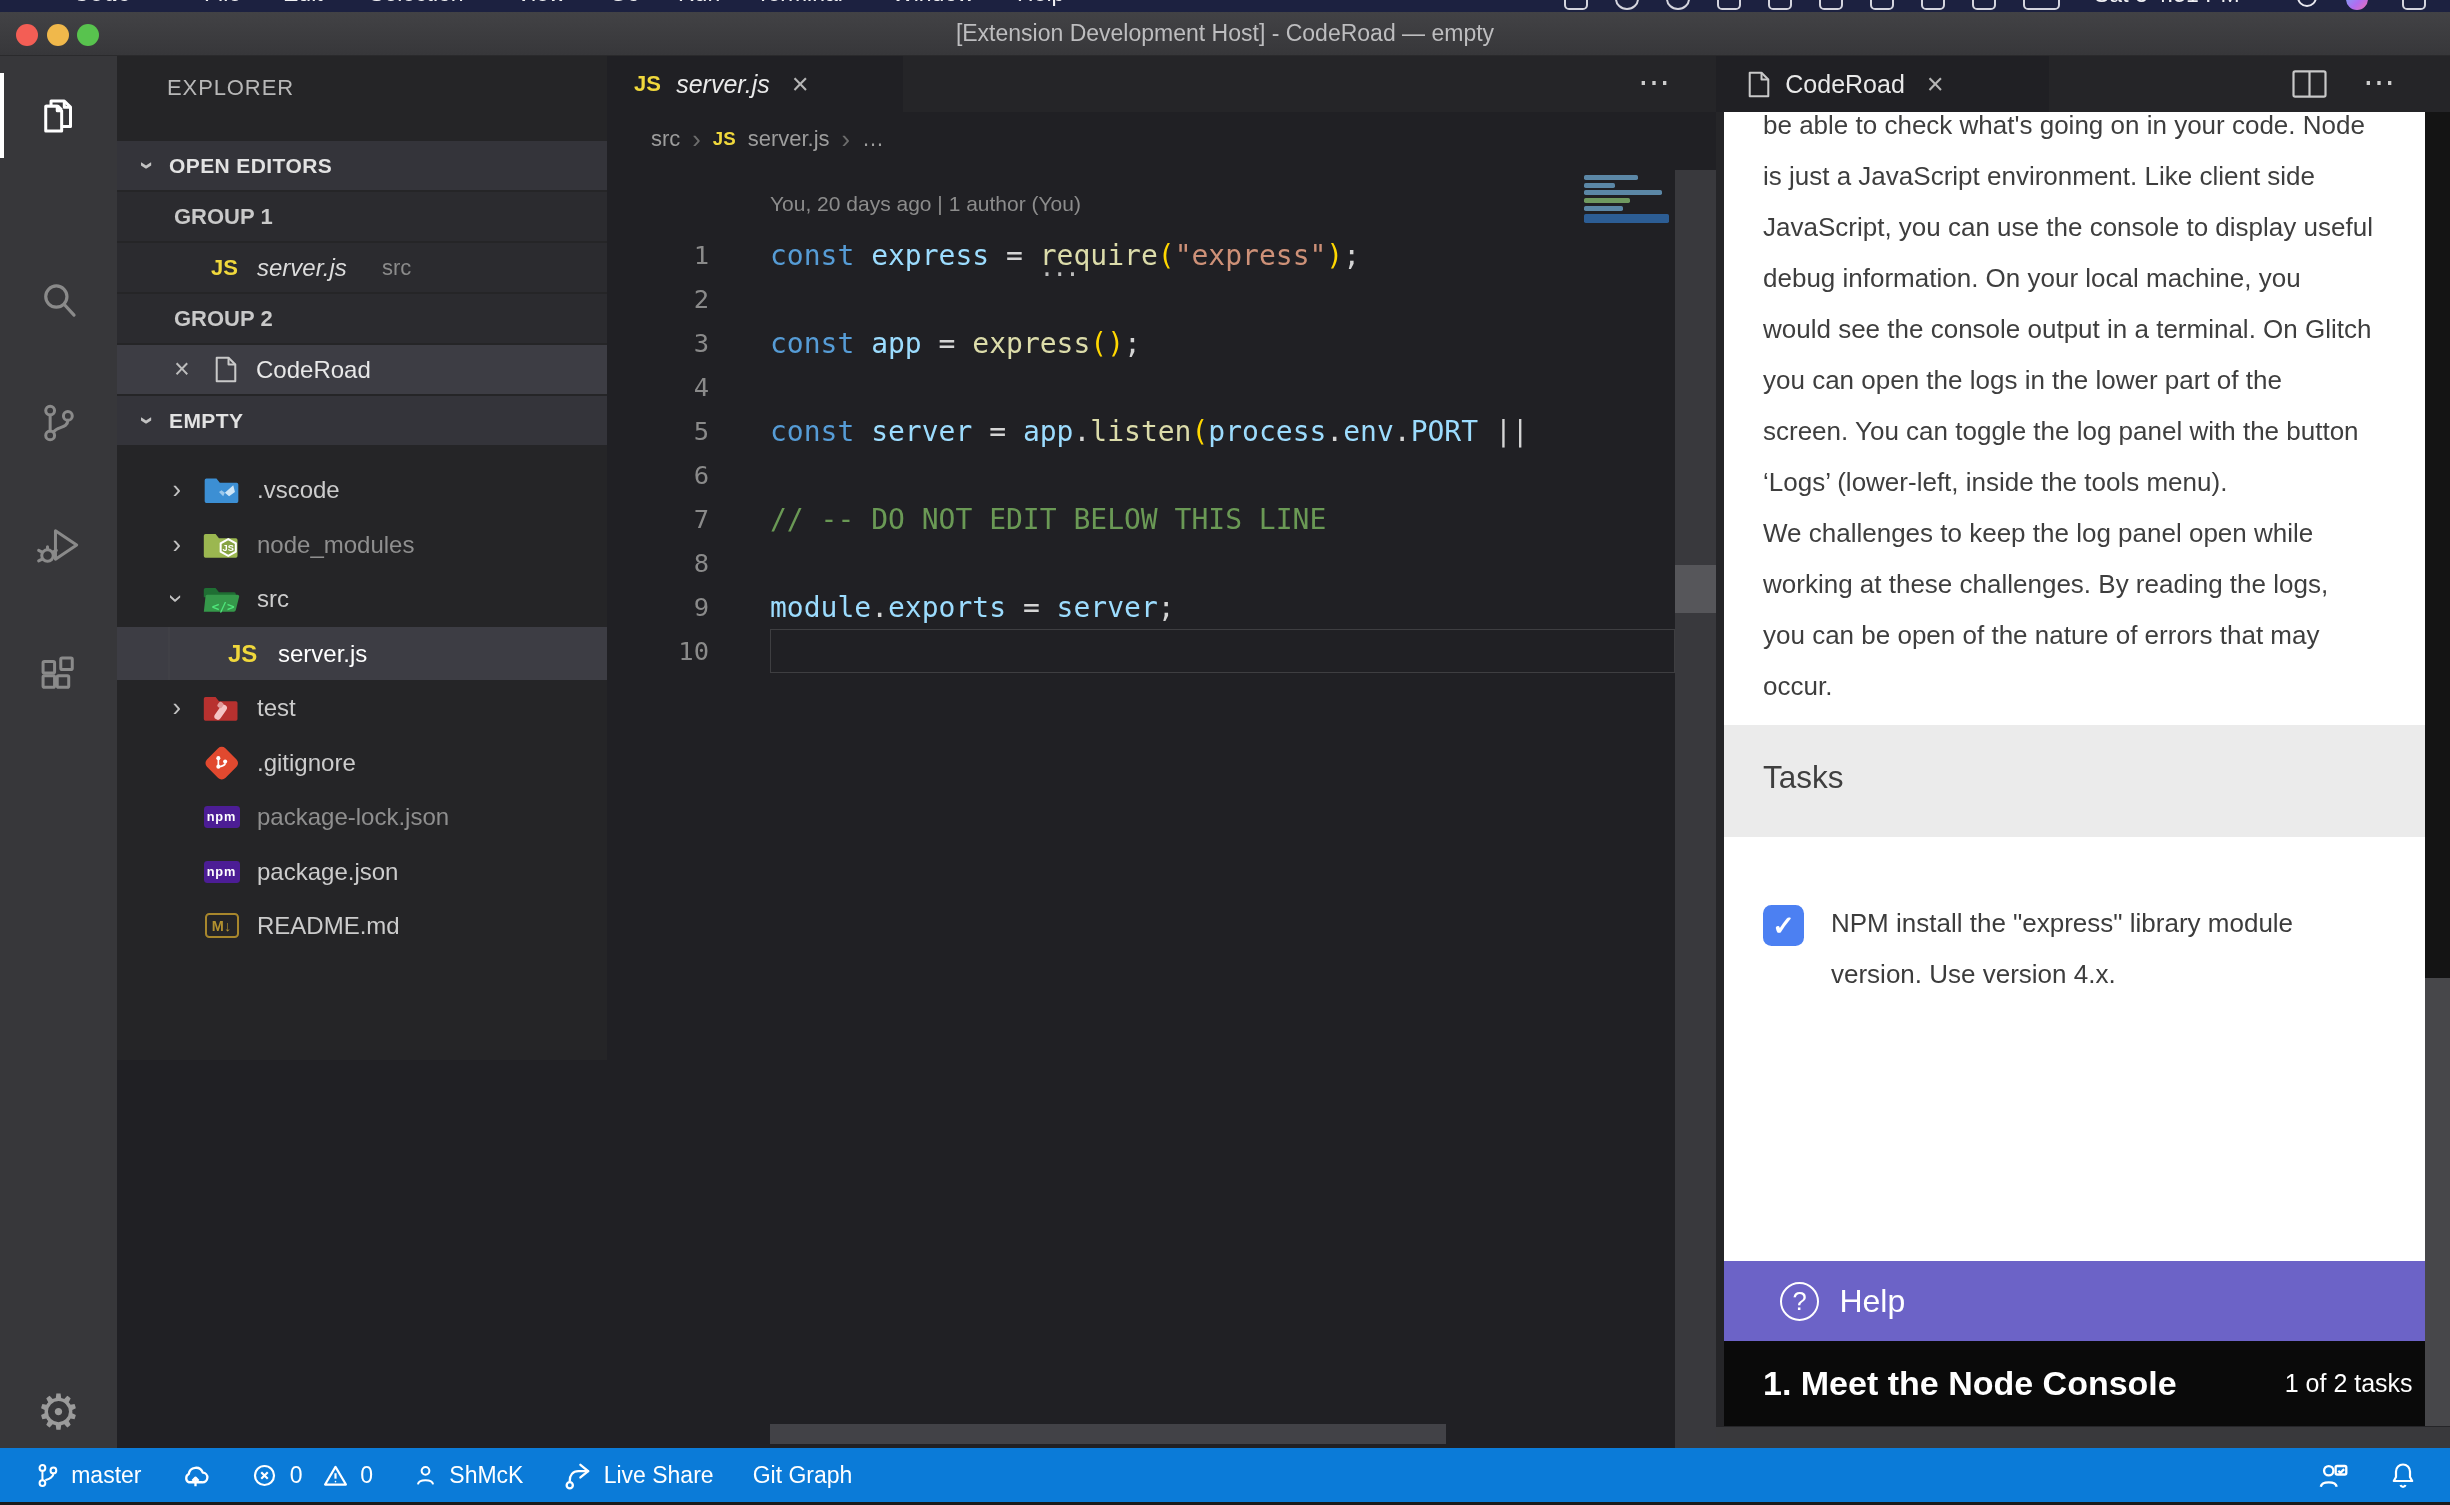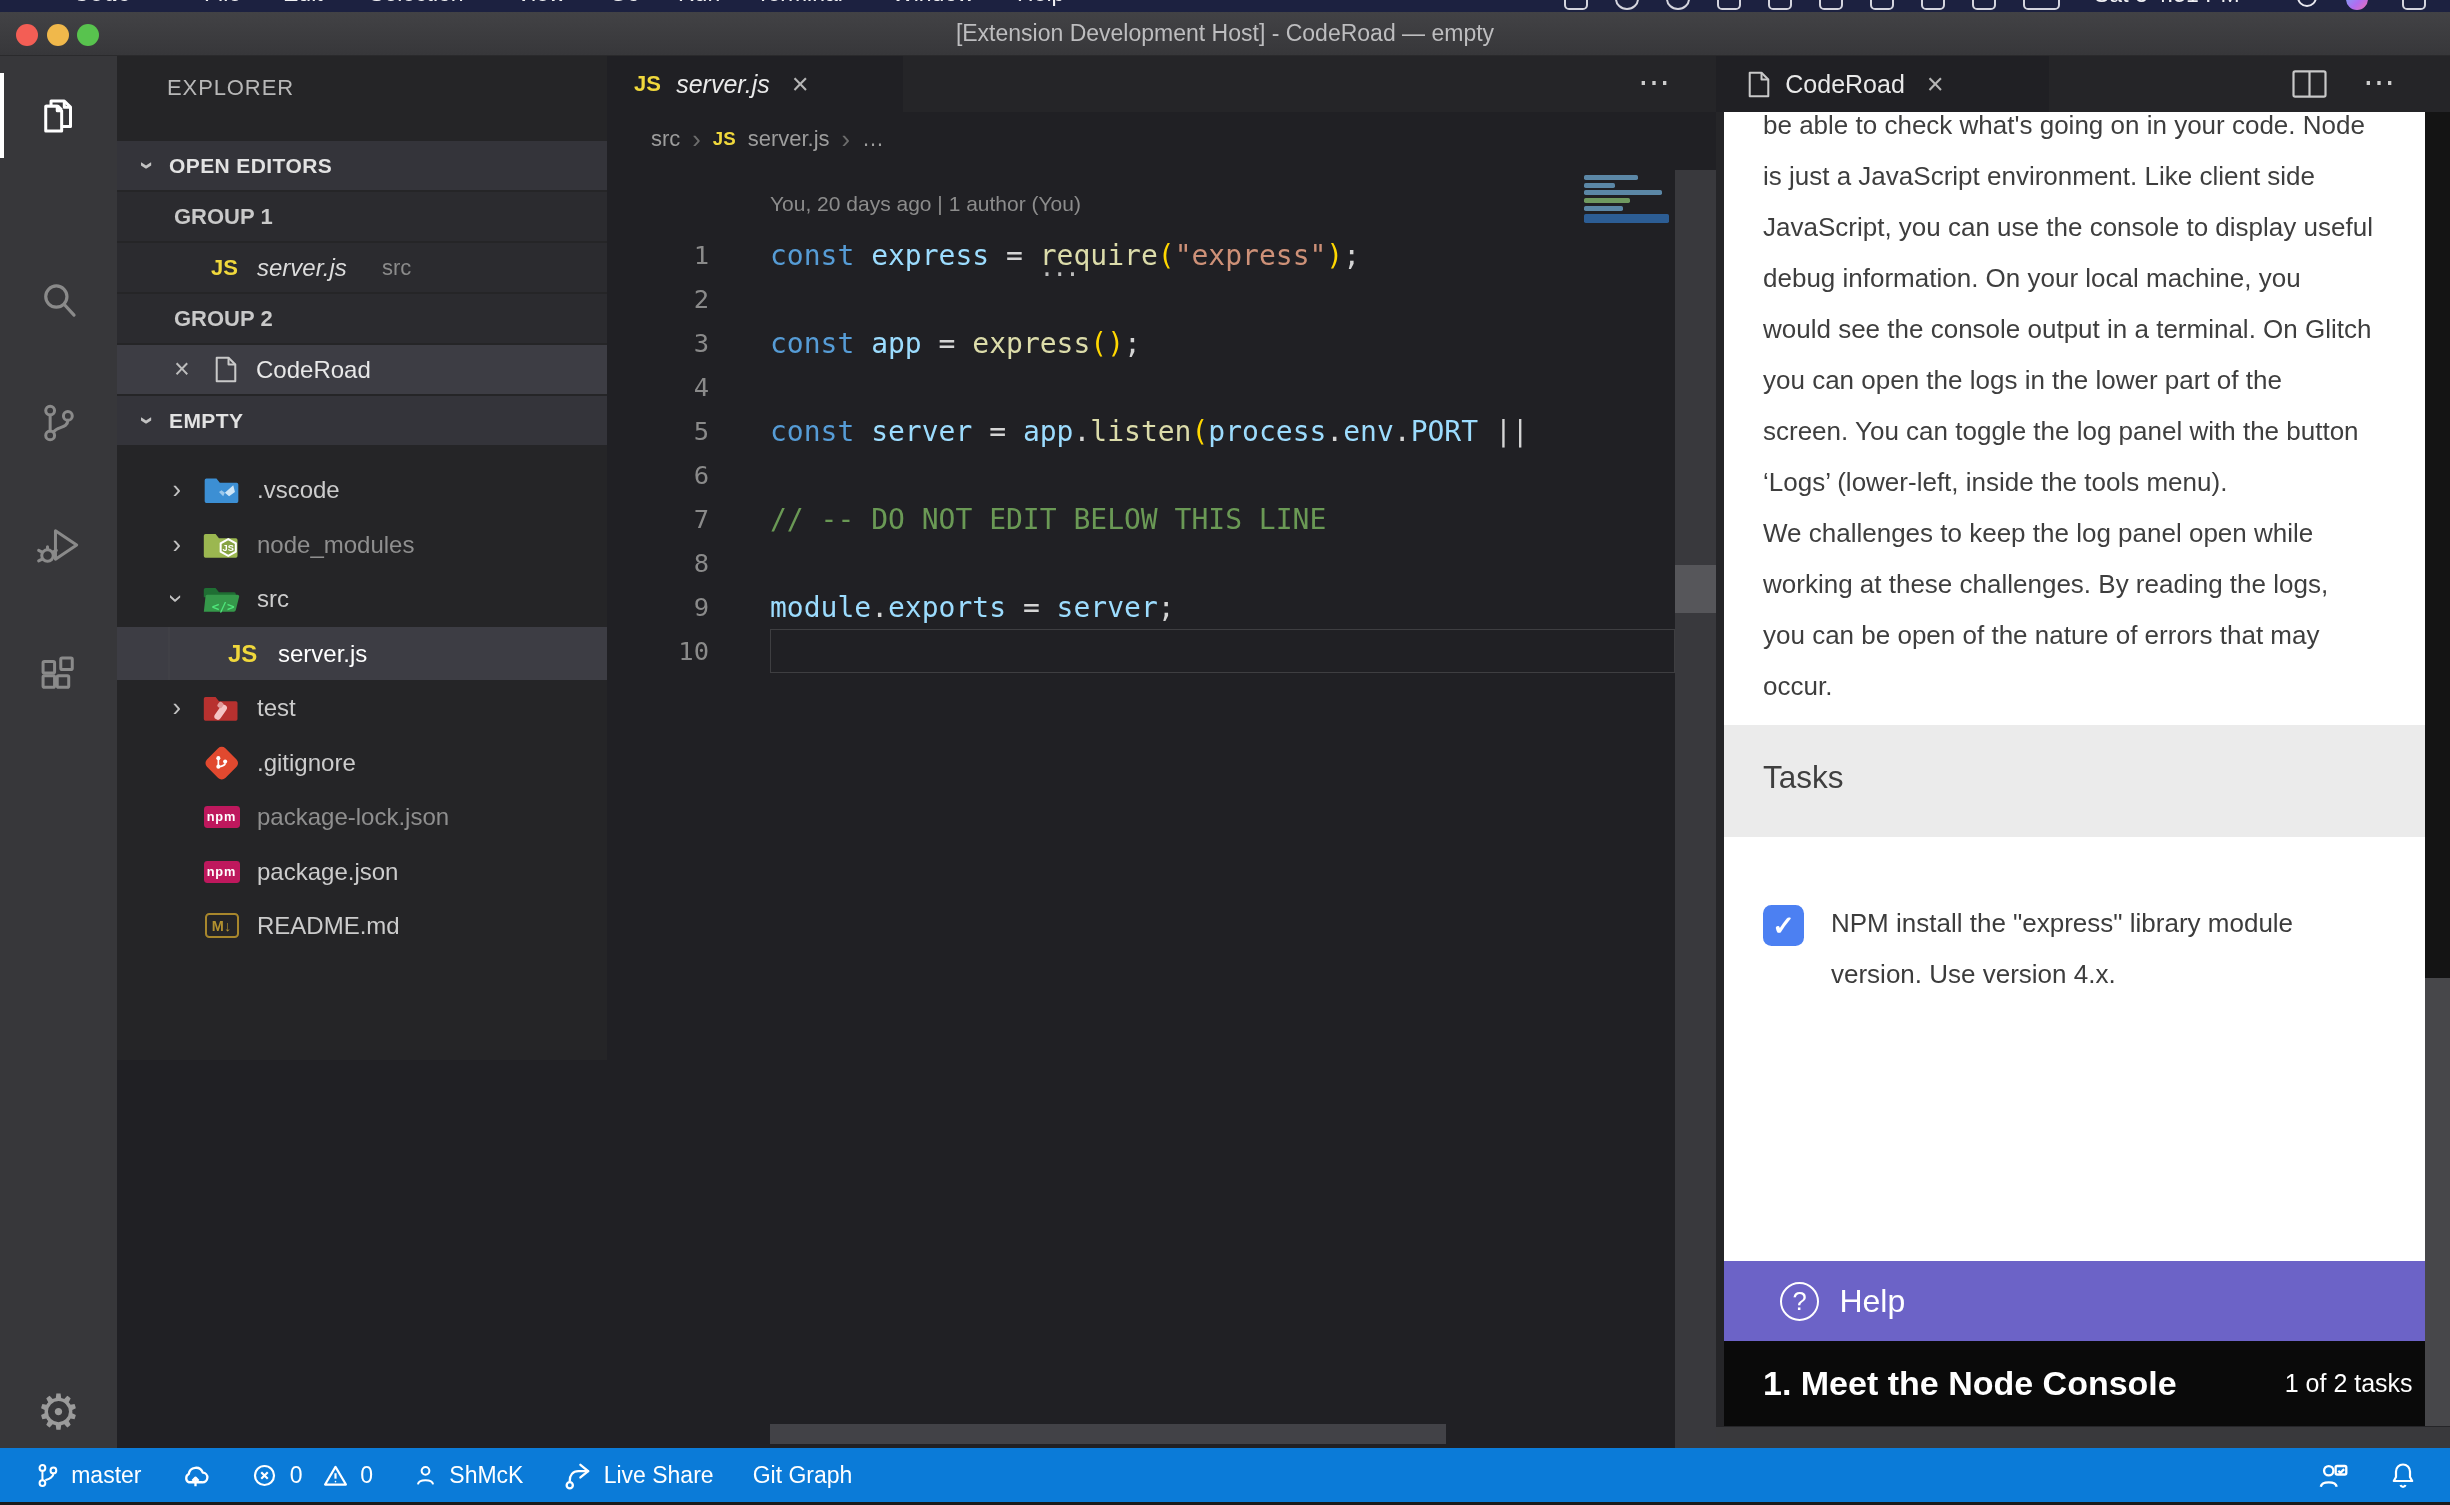--- a/index.html
+++ b/index.html
@@ -43,21 +43,21 @@
   .js-badge { color:#f0d83c; font-weight:bold; font-size:22px; }
   .x-close { color:#bdbdbd; font-size:27px; line-height:1; }
   .tree-row { position:absolute; left:0; width:490px; height:53px; display:flex; align-items:center; }
   .tree-row .chev { position:absolute; left:47px; font-size:25.5px; color:#c2c2c2; width:25.5px; text-align:center; }
   .tree-row .chev.open { transform:rotate(90deg); }
   .tree-label { position:absolute; left:140px; font-size:24px; color:#cccccc; white-space:nowrap; }
   .tree-label.dim { color:#8f8f8f; }
   .tree-label.nested { left:161px; color:#ffffff; }
   .tree-ico { position:absolute; left:84px; width:41px; height:34px; display:flex; align-items:center; justify-content:center; }
   .indent-guide { position:absolute; left:51px; top:0; width:1.7px; height:53px; background:#404046; }
-  .npm-chip { width:36px; height:22px; background:#be185d; border-radius:3.4px; color:#fff; font-size:12.8px; font-weight:bold;
+  .npm-chip { width:36px; height:22px; background:#4c1d95; border-radius:3.4px; color:#fff; font-size:12.8px; font-weight:bold;
               display:flex; align-items:center; justify-content:center; letter-spacing:0.9px; }
   .md-chip { width:34px; height:25px; border:2.6px solid #a8872c; border-radius:4.3px; color:#b3912f; font-size:14.5px; font-weight:bold;
              display:flex; align-items:center; justify-content:center; }
   .git-chip { width:25.5px; height:25.5px; background:#e1492f; border-radius:5.1px; transform:rotate(45deg);
               display:flex; align-items:center; justify-content:center; }
   .git-chip svg { transform:rotate(-45deg); }
   .sb-bottom { background:#2e2e33; border-top:1.7px solid #3f3f44; font-weight:bold; }
   .sb-bottom .lbl { position:absolute; left:52px; font-size:22px; color:#cfcfcf; letter-spacing:0.4px; }
   .sb-bottom .chev { transform:none; }
 

